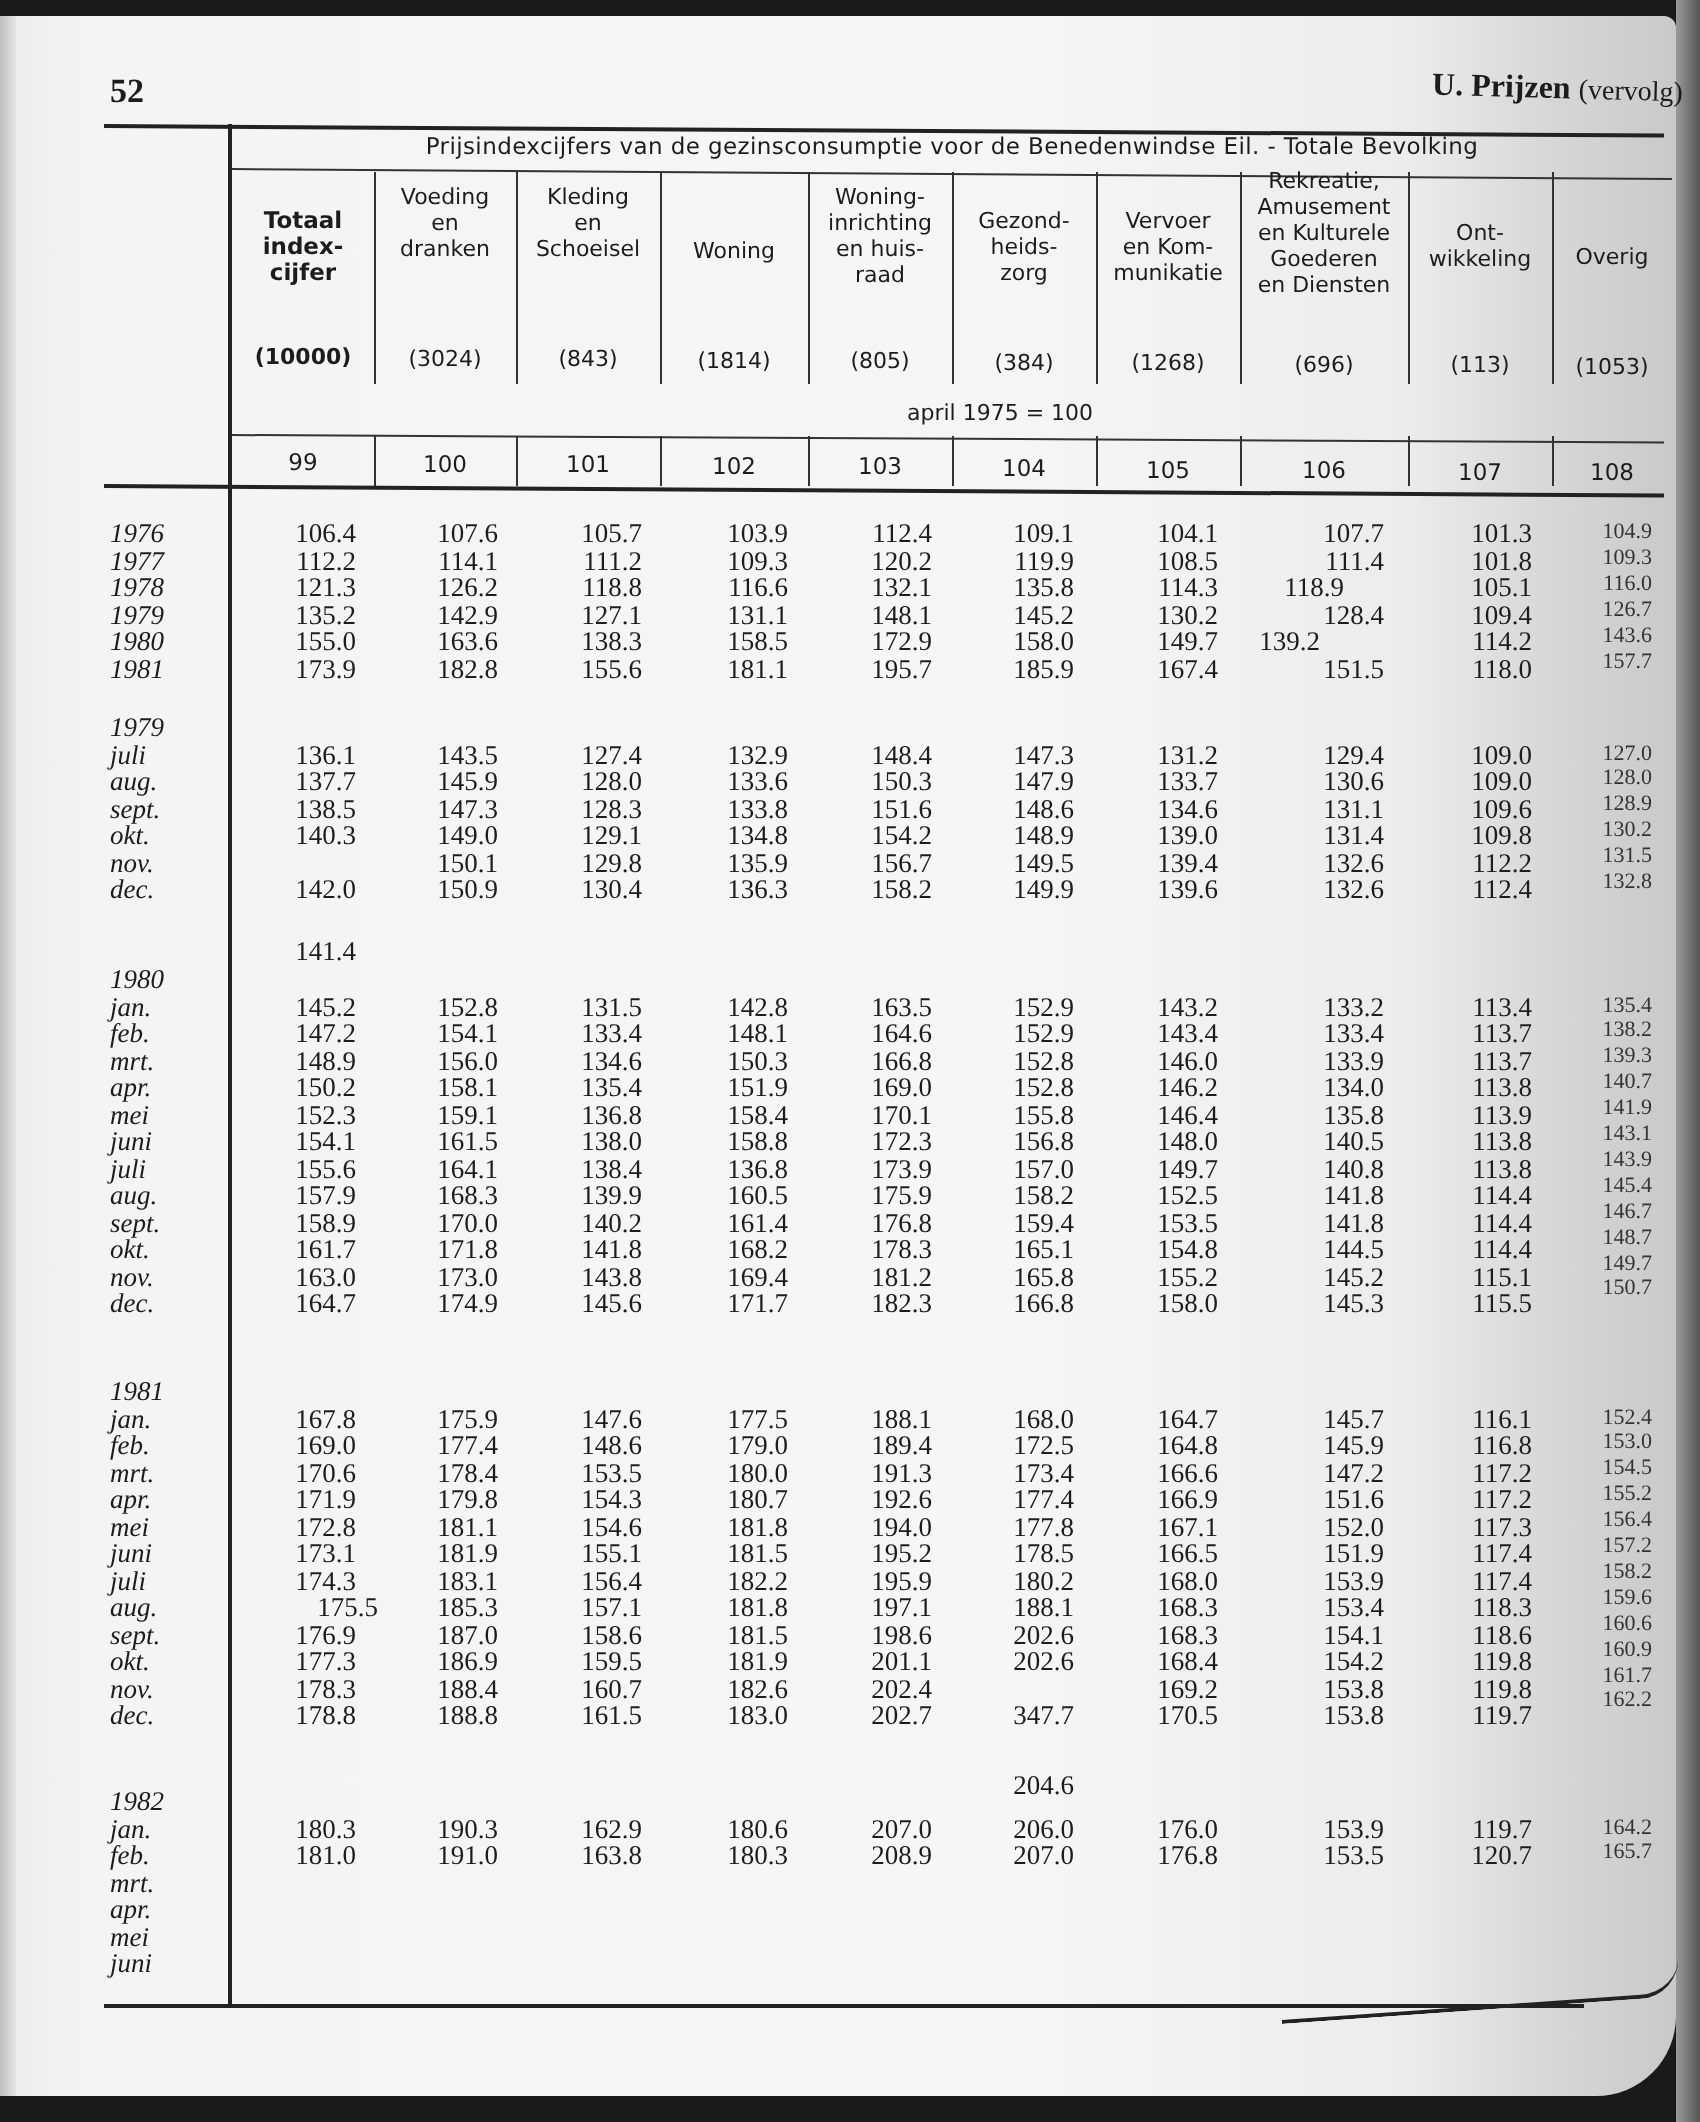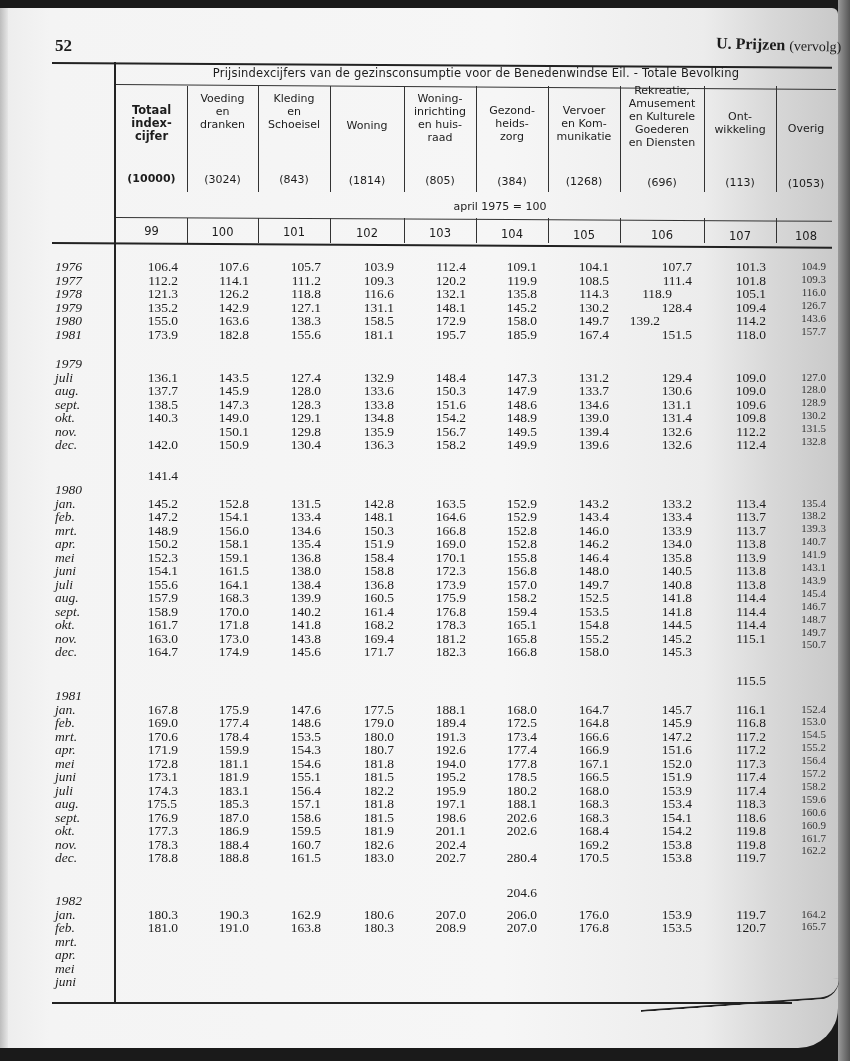--- a/index.html
+++ b/index.html
@@ -516,21 +516,21 @@
     <div class="row" style="top: 645px;">
       <span class="lbl">dec.</span>
       <span class="v" style="left: 118px;">164.7</span>
       <span class="v" style="left: 189px;">174.9</span>
       <span class="v" style="left: 261px;">145.6</span>
       <span class="v" style="left: 334px;">171.7</span>
       <span class="v" style="left: 406px;">182.3</span>
       <span class="v" style="left: 477px;">166.8</span>
       <span class="v" style="left: 549px;">158.0</span>
       <span class="v" style="left: 632px;">145.3</span>
-      <span class="v" style="left: 706px; margin-top: 29px;">115.5</span>
+      <span class="v" style="left: 706px;">115.5</span>
       <span class="v last" style="left: 766px; top: -6.6px;">150.7</span>
     </div>
     <div class="row" style="top: 689px;">
       <span class="lbl">1981</span>
     </div>
     <div class="row" style="top: 702.5px;">
       <span class="lbl">jan.</span>
       <span class="v" style="left: 118px;">167.8</span>
       <span class="v" style="left: 189px;">175.9</span>
       <span class="v" style="left: 261px;">147.6</span>
@@ -564,21 +564,21 @@
       <span class="v" style="left: 406px;">191.3</span>
       <span class="v" style="left: 477px;">173.4</span>
       <span class="v" style="left: 549px;">166.6</span>
       <span class="v" style="left: 632px;">147.2</span>
       <span class="v" style="left: 706px;">117.2</span>
       <span class="v last" style="left: 766px; top: -1.2px;">154.5</span>
     </div>
     <div class="row" style="top: 743px;">
       <span class="lbl">apr.</span>
       <span class="v" style="left: 118px;">171.9</span>
-      <span class="v" style="left: 189px;">159.9</span>
+      <span class="v" style="left: 189px;">179.8</span>
       <span class="v" style="left: 261px;">154.3</span>
       <span class="v" style="left: 334px;">180.7</span>
       <span class="v" style="left: 406px;">192.6</span>
       <span class="v" style="left: 477px;">177.4</span>
       <span class="v" style="left: 549px;">166.9</span>
       <span class="v" style="left: 632px;">151.6</span>
       <span class="v" style="left: 706px;">117.2</span>
       <span class="v last" style="left: 766px; top: -1.8px;">155.2</span>
     </div>
     <div class="row" style="top: 756.5px;">
@@ -615,21 +615,21 @@
       <span class="v" style="left: 334px;">182.2</span>
       <span class="v" style="left: 406px;">195.9</span>
       <span class="v" style="left: 477px;">180.2</span>
       <span class="v" style="left: 549px;">168.0</span>
       <span class="v" style="left: 632px;">153.9</span>
       <span class="v" style="left: 706px;">117.4</span>
       <span class="v last" style="left: 766px; top: -3.6px;">158.2</span>
     </div>
     <div class="row" style="top: 797px;">
       <span class="lbl">aug.</span>
-      <span class="v" style="left: 117px; text-align: right;">175.5</span>
+      <span class="v" style="left: 129px; text-align: right;">175.5</span>
       <span class="v" style="left: 189px;">185.3</span>
       <span class="v" style="left: 261px;">157.1</span>
       <span class="v" style="left: 334px;">181.8</span>
       <span class="v" style="left: 406px;">197.1</span>
       <span class="v" style="left: 477px;">188.1</span>
       <span class="v" style="left: 549px;">168.3</span>
       <span class="v" style="left: 632px;">153.4</span>
       <span class="v" style="left: 706px;">118.3</span>
       <span class="v last" style="left: 766px; top: -4.2px;">159.6</span>
     </div>
@@ -672,21 +672,21 @@
       <span class="v" style="left: 706px;">119.8</span>
       <span class="v last" style="left: 766px; top: -6px;">161.7</span>
     </div>
     <div class="row" style="top: 851px;">
       <span class="lbl">dec.</span>
       <span class="v" style="left: 118px;">178.8</span>
       <span class="v" style="left: 189px;">188.8</span>
       <span class="v" style="left: 261px;">161.5</span>
       <span class="v" style="left: 334px;">183.0</span>
       <span class="v" style="left: 406px;">202.7</span>
-      <span class="v" style="left: 477px;">280.4</span>
+      <span class="v" style="left: 477px;">347.7</span>
       <span class="v" style="left: 549px;">170.5</span>
       <span class="v" style="left: 632px;">153.8</span>
       <span class="v" style="left: 706px;">119.7</span>
       <span class="v last" style="left: 766px; top: -6.6px;">162.2</span>
     </div>
     <div class="row" style="top: 894px;">
       <span class="lbl">1982</span>
     </div>
     <div class="row" style="top: 907.5px;">
       <span class="lbl">jan.</span>

